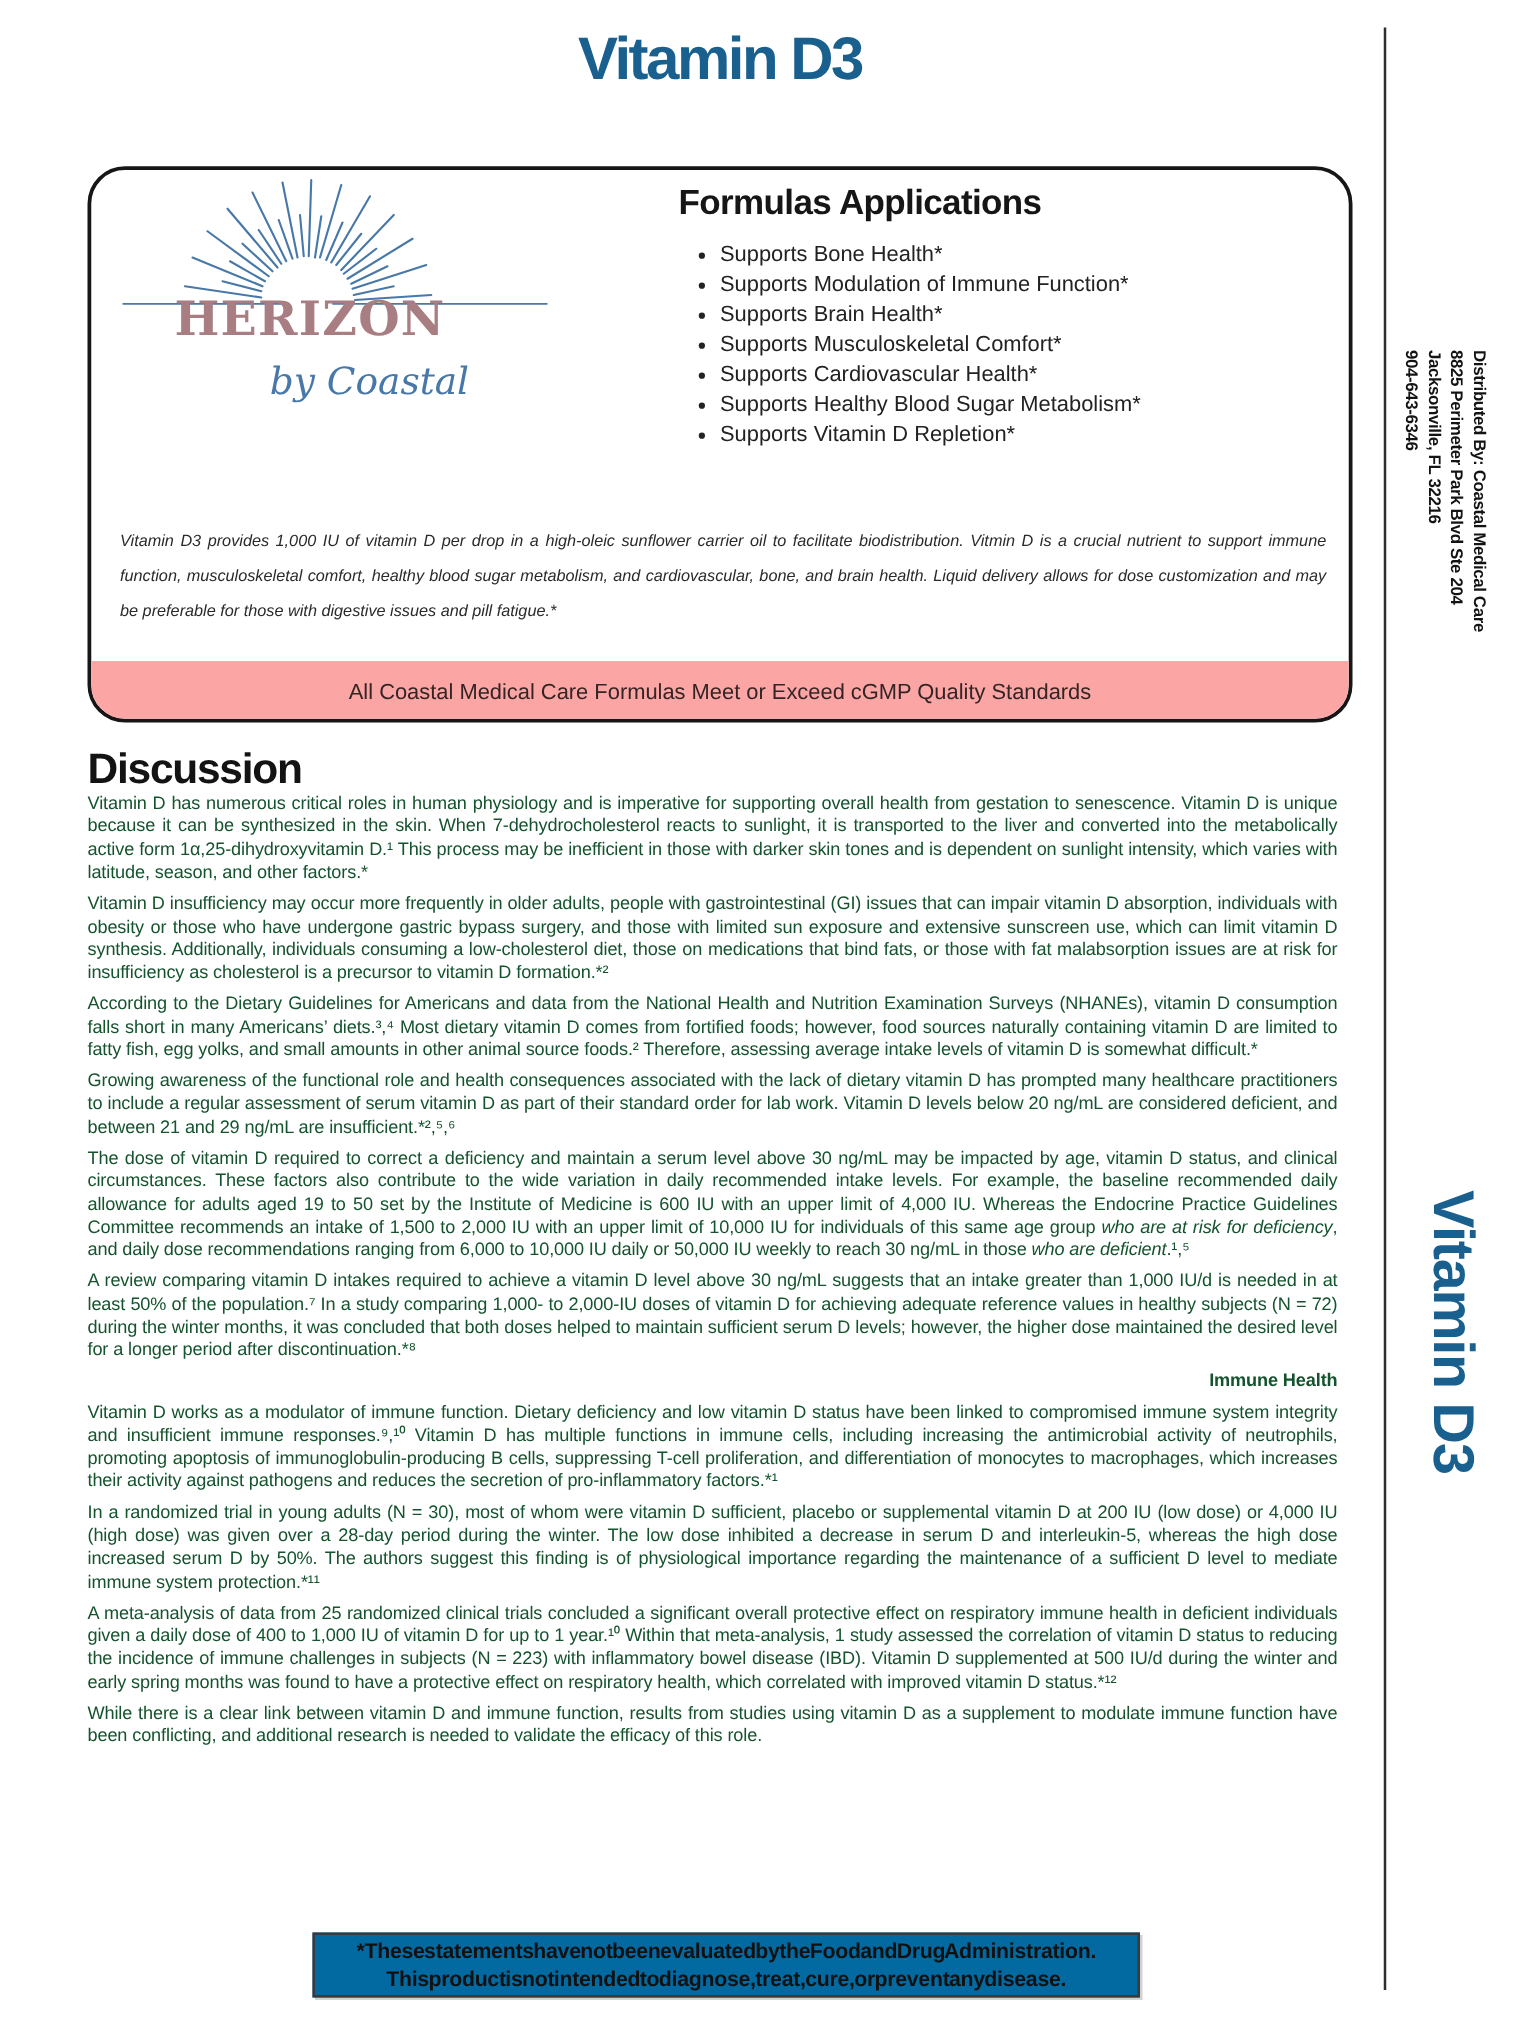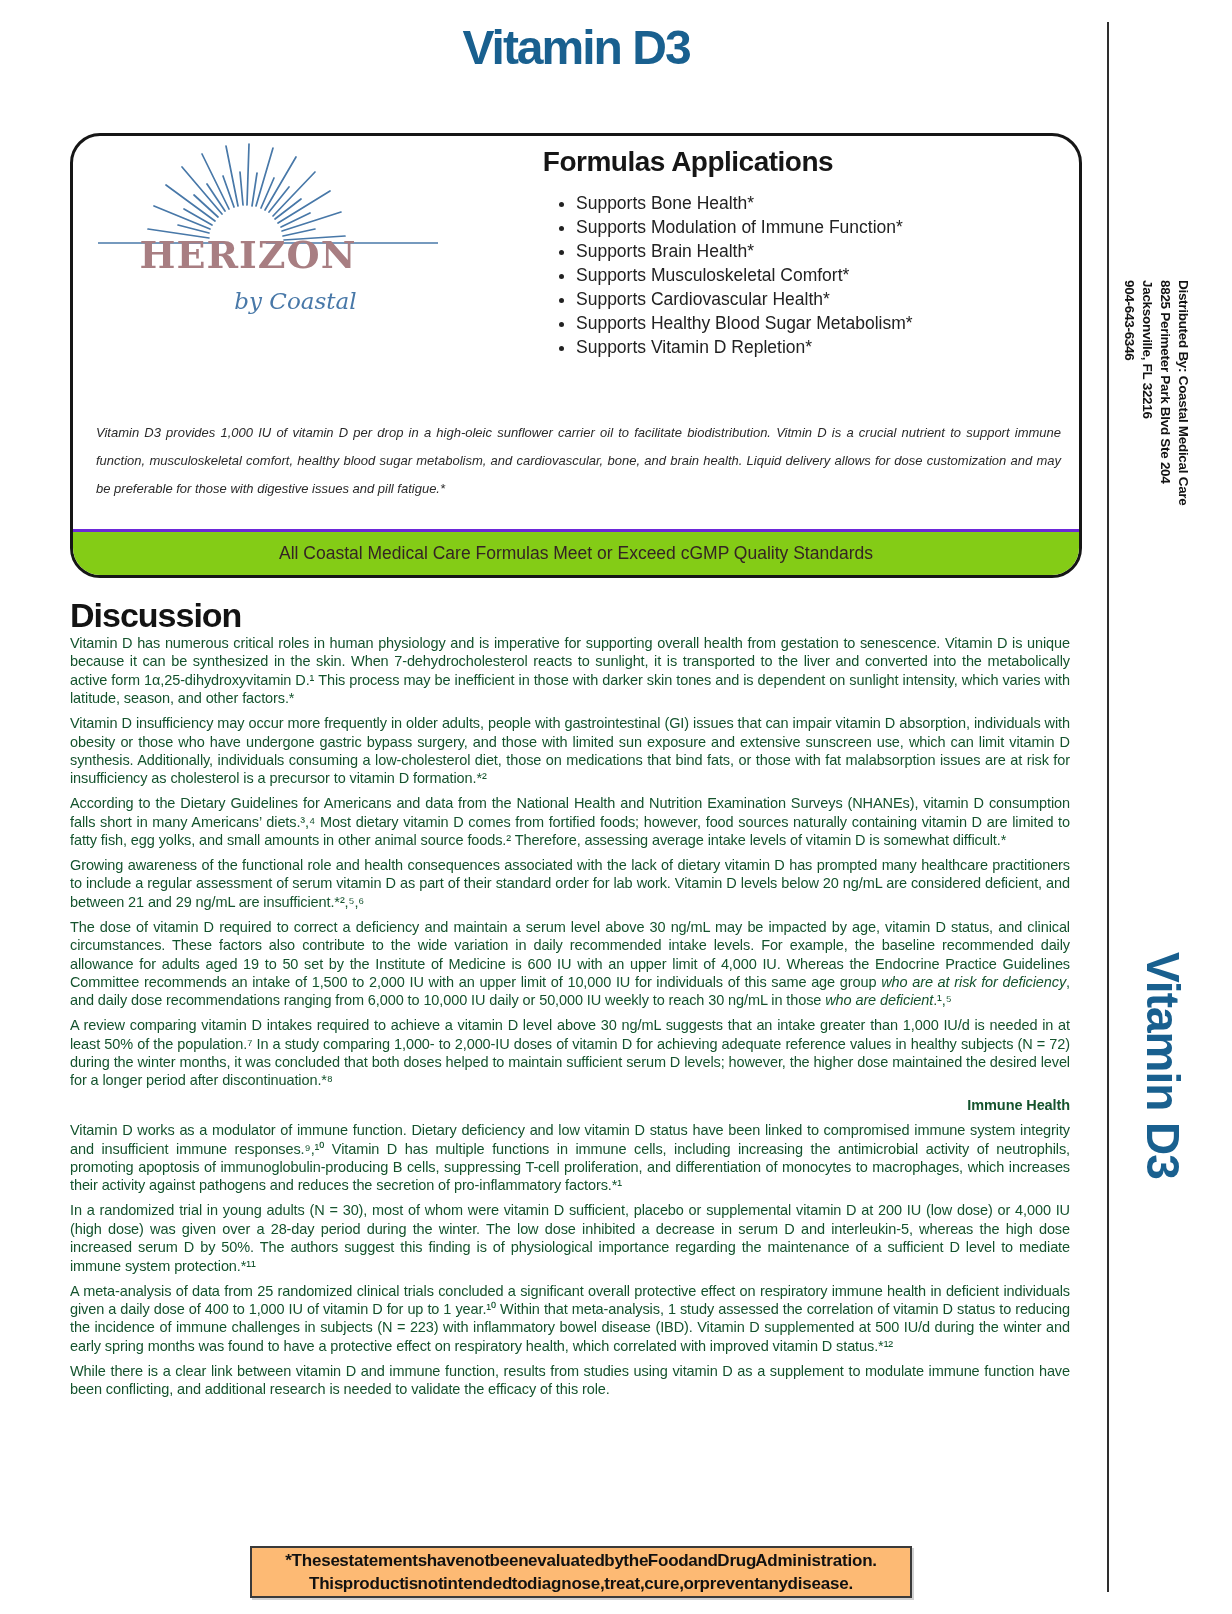--- a/index.html
+++ b/index.html
@@ -21,62 +21,62 @@
 
   .logo { position:absolute; left:15px; top:2px; width:360px; height:205px; }
   .logo svg { position:absolute; left:0; top:0; }
   .brand-name {
     position:absolute; left:20px; top:94px; width:280px; text-align:center;
     font-family:"DejaVu Serif", serif; font-weight:700; font-size:38px;
     color:#a87e82; letter-spacing:1px;
   }
   .brand-tagline {
     position:absolute; left:100px; top:150px; width:215px; text-align:center;
-    font-family:"DejaVu Serif", serif; font-style:italic; font-size:23px; color:#4878a8;
+    font-family:"DejaVu Serif", serif; font-style:italic; font-size:30px; color:#4878a8;
   }
 
   .ca-heading {
     position:absolute; left:380px; top:10px; width:470px; text-align:center;
     font-size:28px; font-weight:700; letter-spacing:-0.5px; color:#161616;
   }
   .ca-list {
     position:absolute; left:475px; top:58px; width:430px;
     list-style:disc; padding-left:28px; font-size:17.5px; color:#222;
   }
   .ca-list li { line-height:18px; margin-bottom:6px; }
 
   .product-description {
     position:absolute; left:23px; top:283px; width:965px;
     font-size:13px; font-style:italic; line-height:28px;
     text-align:justify; color:#2a2a2a;
   }
 
   .quality-banner {
     position:absolute; left:0; bottom:0; width:100%; height:46px;
-    background:#84cc16; border-top:3px solid #6d28d9;
+    background:#fca5a5; border-top:3px solid #fca5a5;
     display:flex; align-items:center; justify-content:center;
     font-size:17.5px; color:#342424;
   }
 
   .discussion-heading {
     position:absolute; left:70px; top:596px;
     font-size:34px; font-weight:700; letter-spacing:-1px; color:#131313;
   }
 
   .discussion-body {
     position:absolute; left:70px; top:634px; width:1000px;
     font-size:14.5px; line-height:18.4px; letter-spacing:-0.1px;
     text-align:justify; color:#14532d;
   }
   .discussion-body p { margin:0 0 6.5px 0; }
   .subheading { font-weight:700; margin:0; text-align:right; }
 
   .footer-box {
     position:absolute; left:250px; top:1546px; width:662px; height:52px;
-    border:2.5px solid #3a3a3a; background:#fdba74; box-shadow:2px 2px 0 rgba(0,0,0,0.18);
+    border:2.5px solid #3a3a3a; background:#0369a1; box-shadow:2px 2px 0 rgba(0,0,0,0.18);
     display:flex; flex-direction:column; align-items:center; justify-content:center;
     font-size:17px; font-weight:700; color:#111;
     word-spacing:-0.29em; letter-spacing:-0.2px; line-height:23px; text-align:center;
   }
 
   .divider-line {
     position:absolute; left:1107px; top:22px; width:2px; height:1570px; background:#2e2e2e;
   }
 
   .distributor {

